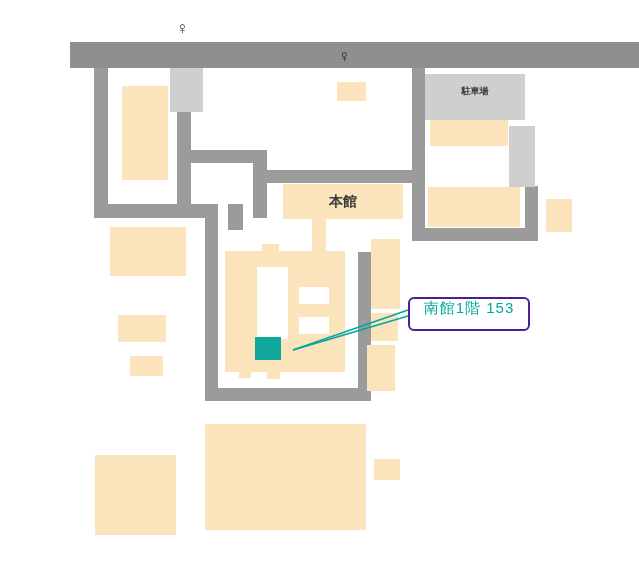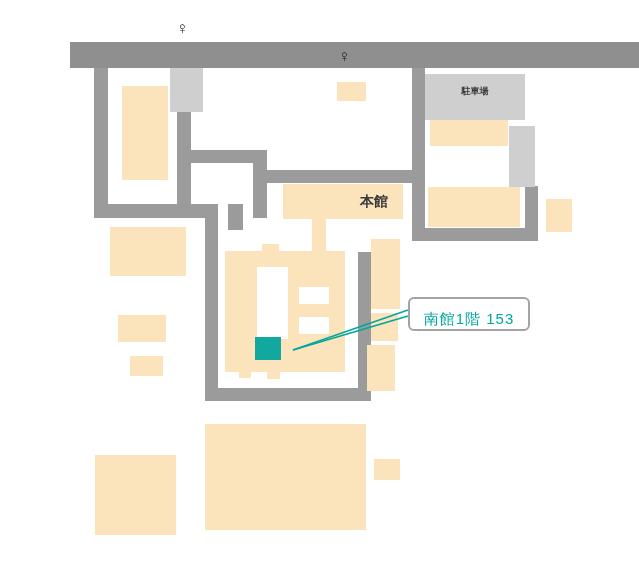--- a/index.html
+++ b/index.html
@@ -13,22 +13,22 @@
   .graybld{position:absolute;background:#cfcfcf;}
   .cut{position:absolute;background:#ffffff;}
   .room{position:absolute;background:#13a89e;}
   .bld-label{
     position:absolute;display:flex;align-items:center;justify-content:center;
     color:#3a3a3a;font-weight:600;
   }
   .marker{position:absolute;color:#1d1d1d;font-size:17px;line-height:1;}
   #callout{
     position:absolute;left:408px;top:297px;width:118px;height:30px;
-    background:#ffffff;border:2px solid #a3a3a3;border-radius:6px;
-    display:flex;align-items:flex-end;justify-content:center;
+    background:#ffffff;border:2px solid #4c1d95;border-radius:6px;
+    display:flex;align-items:flex-start;justify-content:center;
     color:#00a79d;font-size:15px;letter-spacing:1px;
   }
   #leader{position:absolute;left:0;top:0;pointer-events:none;}
 </style>
 </head>
 <body>
 
 <div id="map">
 
   <div class="main-road" style="left:70px;top:42px;width:569px;height:26px;"></div>
@@ -48,21 +48,21 @@
 
   <div class="graybld" style="left:170px;top:68px;width:33px;height:44px;"></div>
   <div class="graybld" style="left:425px;top:74px;width:100px;height:46px;"></div>
   <div class="bld-label" style="left:425px;top:74px;width:100px;height:34px;font-size:9px;">駐車場</div>
   <div class="graybld" style="left:509px;top:126px;width:26px;height:61px;"></div>
 
   <div class="bld" style="left:122px;top:86px;width:46px;height:94px;"></div>
   <div class="bld" style="left:337px;top:82px;width:29px;height:19px;"></div>
   <div class="bld" style="left:430px;top:120px;width:78px;height:26px;"></div>
   <div class="bld" style="left:283px;top:184px;width:120px;height:35px;"></div>
-  <div class="bld-label" style="left:283px;top:184px;width:120px;height:35px;font-size:14px;padding-left:31px;">本館</div>
+  <div class="bld-label" style="left:283px;top:184px;width:120px;height:35px;font-size:14px;">本館</div>
   <div class="bld" style="left:428px;top:187px;width:92px;height:40px;"></div>
   <div class="bld" style="left:546px;top:199px;width:26px;height:33px;"></div>
   <div class="bld" style="left:110px;top:227px;width:76px;height:49px;"></div>
   <div class="bld" style="left:118px;top:315px;width:48px;height:27px;"></div>
   <div class="bld" style="left:130px;top:356px;width:33px;height:20px;"></div>
   <div class="bld" style="left:312px;top:219px;width:14px;height:34px;"></div>
 
   <div class="bld" style="left:225px;top:251px;width:120px;height:121px;"></div>
   <div class="bld" style="left:262px;top:244px;width:17px;height:7px;"></div>
   <div class="bld" style="left:239px;top:372px;width:12px;height:6px;"></div>

